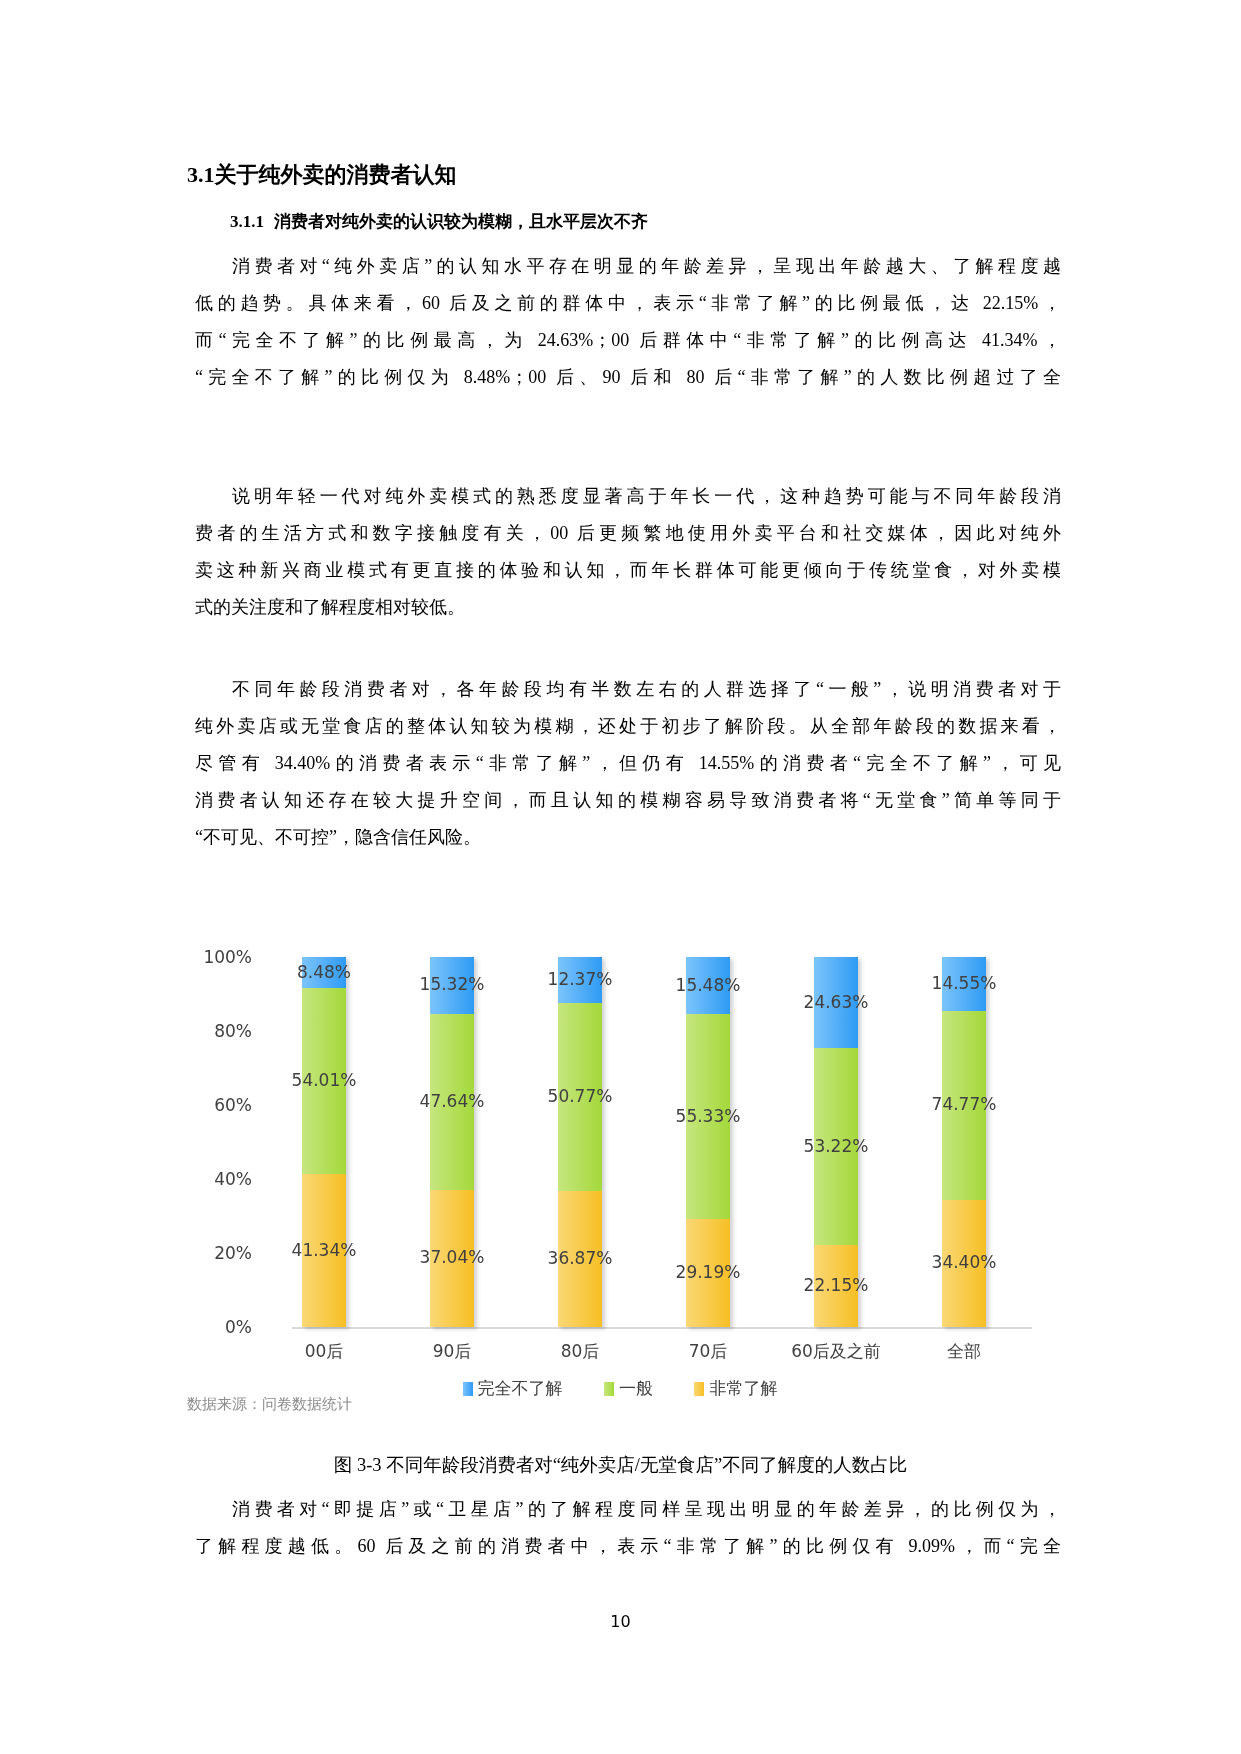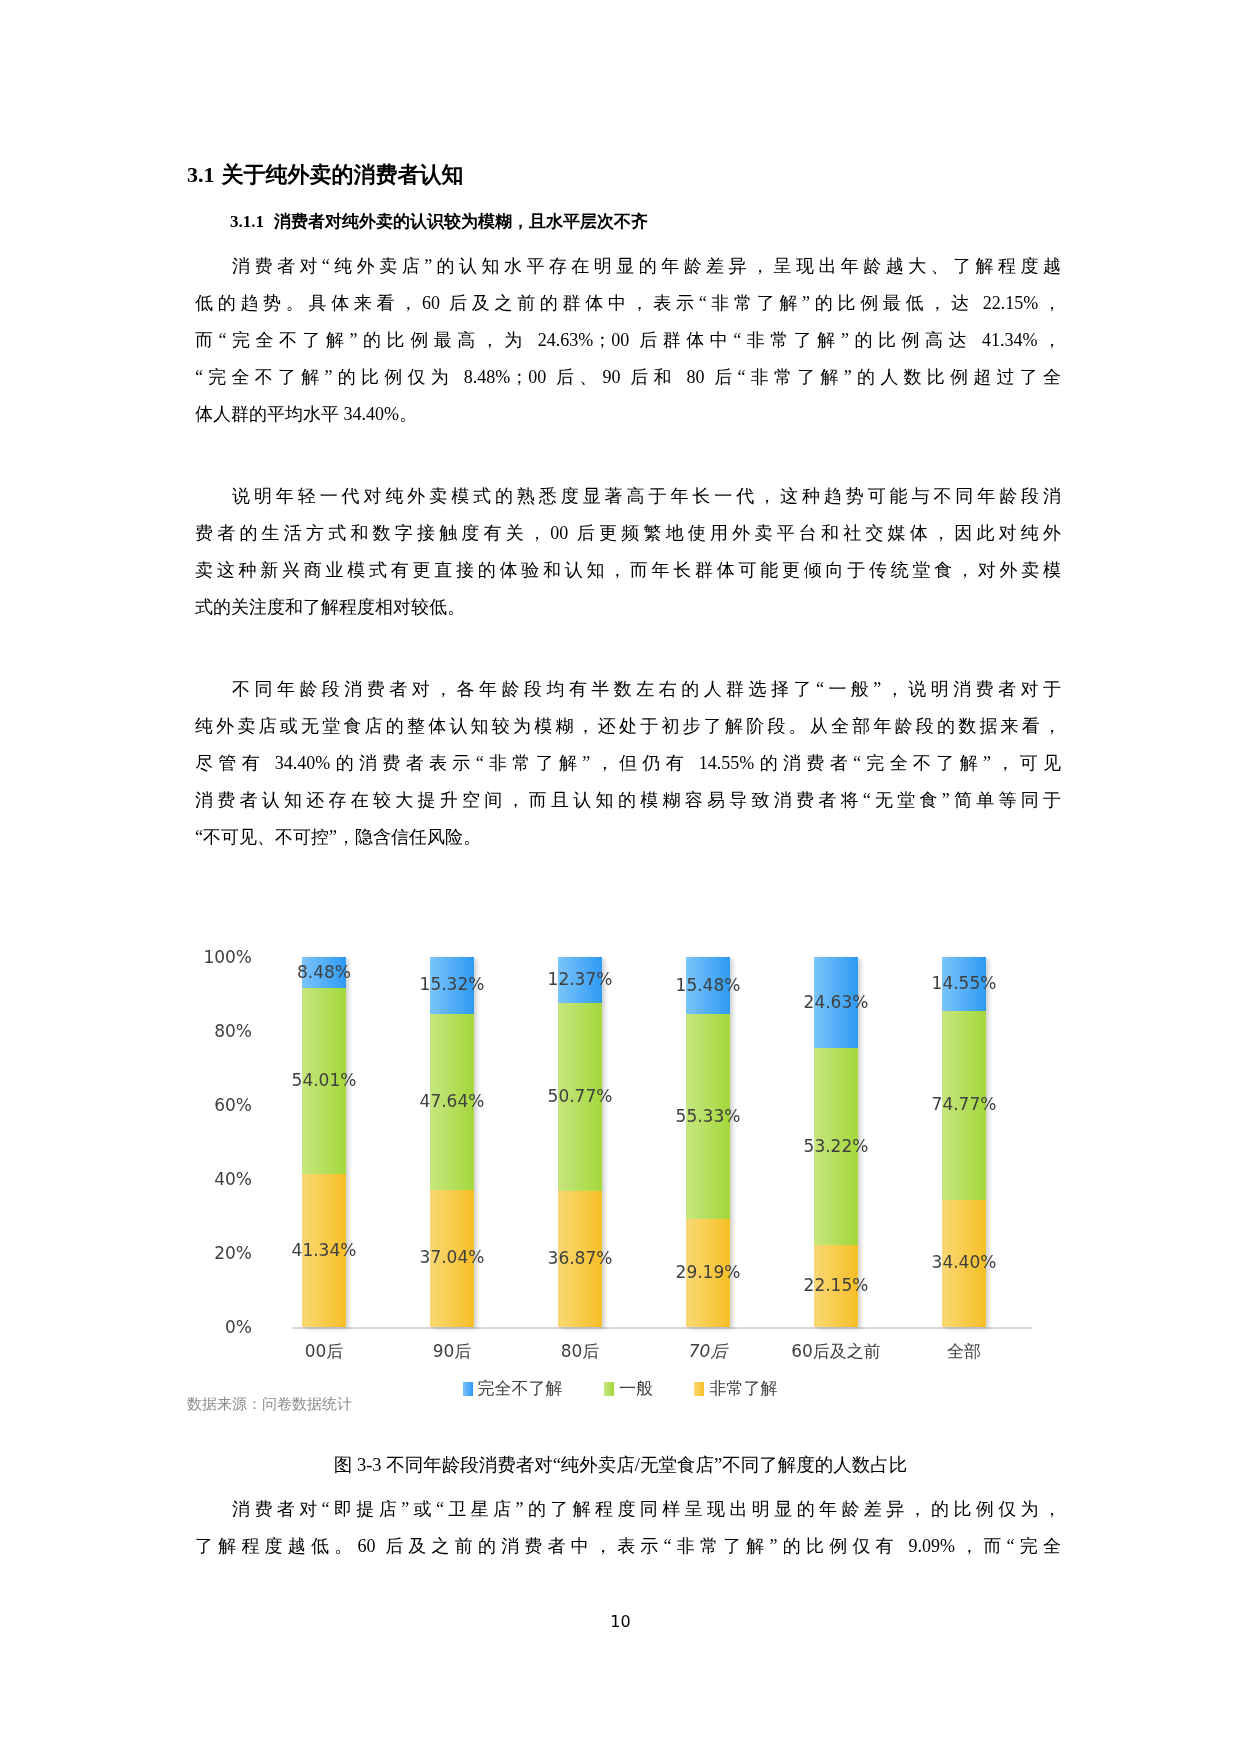--- a/index.html
+++ b/index.html
@@ -1,20 +1,20 @@
 <!DOCTYPE html>
 <html><head>
 <meta charset="utf-8">
 <style>
   html, body { margin: 0; padding: 0; background: #ffffff; }
   body { width: 1241px; height: 1754px; position: relative; overflow: hidden;
          font-family: "Liberation Serif", "DejaVu Serif", serif; color: #000; }
   .abs { position: absolute; }
   .h2 { left: 187px; top: 160px; font-size: 22px; font-weight: bold; white-space: nowrap; }
-  .h2 .num { margin-right: 7px; }
+  .h2 .num { margin-right: 0; }
   .h3 { left: 230px; top: 210px; font-size: 17px; font-weight: bold; white-space: nowrap; }
   .h3 .num { margin-right: 10px; }
   .para { left: 187px; width: 866px; font-size: 18px; line-height: 37px; text-align: justify; margin-left: 8px; }
   .line { display: block; white-space: nowrap; text-align-last: justify; }
   .line.last { text-align-last: left; }
   .chart { left: 190px; top: 940px; width: 860px; height: 420px;
            font-family: "DejaVu Sans", "Liberation Sans", sans-serif; }
   .ytick { position: absolute; left: 0; width: 62px; text-align: right; font-size: 17px; color: #404040; }
   .baseline { position: absolute; left: 102px; width: 740px; top: 387px; height: 2px; background: #d9d9d9; }
   .bar { position: absolute; width: 44px; box-shadow: 3px 2px 4px rgba(0,0,0,0.18); }
@@ -41,21 +41,20 @@
 
 <div class="abs h3">
   <span class="num">3.1.1</span><span>消费者对纯外卖的认识较为模糊，且水平层次不齐</span>
 </div>
 
 <div class="abs para" style="top:248px;">
   <span class="line" style="padding-left:37px;">消费者对“纯外卖店”的认知水平存在明显的年龄差异，呈现出年龄越大、了解程度越</span>
   <span class="line">低的趋势。具体来看，60 后及之前的群体中，表示“非常了解”的比例最低，达 22.15%，</span>
   <span class="line">而“完全不了解”的比例最高，为 24.63%；00 后群体中“非常了解”的比例高达 41.34%，</span>
   <span class="line">“完全不了解”的比例仅为 8.48%；00 后、90 后和 80 后“非常了解”的人数比例超过了全</span>
-  <span class="line last">体人群的平均水平 34.40%。</span>
 </div>
 
 <div class="abs para" style="top:478px;">
   <span class="line" style="padding-left:37px;">说明年轻一代对纯外卖模式的熟悉度显著高于年长一代，这种趋势可能与不同年龄段消</span>
   <span class="line">费者的生活方式和数字接触度有关，00 后更频繁地使用外卖平台和社交媒体，因此对纯外</span>
   <span class="line">卖这种新兴商业模式有更直接的体验和认知，而年长群体可能更倾向于传统堂食，对外卖模</span>
   <span class="line last">式的关注度和了解程度相对较低。</span>
 </div>
 
 <div class="abs para" style="top:671px;">
@@ -113,21 +112,21 @@
       <div class="vlabel" style="left: 240px; top: 150.818px;">47.64%</div>
       <div class="vlabel" style="left: 240px; top: 34.342px;">15.32%</div>
       <div class="xlabel" style="left: 240px;">90后</div>
       <div class="vlabel" style="left: 368px; top: 307.797px;">36.87%</div>
       <div class="vlabel" style="left: 368px; top: 145.68px;">50.77%</div>
       <div class="vlabel" style="left: 368px; top: 28.8822px;">12.37%</div>
       <div class="xlabel" style="left: 368px;">80后</div>
       <div class="vlabel" style="left: 496px; top: 321.998px;">29.19%</div>
       <div class="vlabel" style="left: 496px; top: 165.637px;">55.33%</div>
       <div class="vlabel" style="left: 496px; top: 34.638px;">15.48%</div>
-      <div class="xlabel" style="left: 496px; font-style: italic;">70后</div>
+      <div class="xlabel" style="left: 496px;">70后</div>
       <div class="vlabel" style="left: 624px; top: 335.022px;">22.15%</div>
       <div class="vlabel" style="left: 624px; top: 195.588px;">53.22%</div>
       <div class="vlabel" style="left: 624px; top: 51.5655px;">24.63%</div>
       <div class="xlabel" style="left: 624px;">60后及之前</div>
       <div class="vlabel" style="left: 752px; top: 312.36px;">34.40%</div>
       <div class="vlabel" style="left: 752px; top: 154.277px;">74.77%</div>
       <div class="vlabel" style="left: 752px; top: 32.9175px;">14.55%</div>
       <div class="xlabel" style="left: 752px;">全部</div>
     </div>
   <div class="legend">

